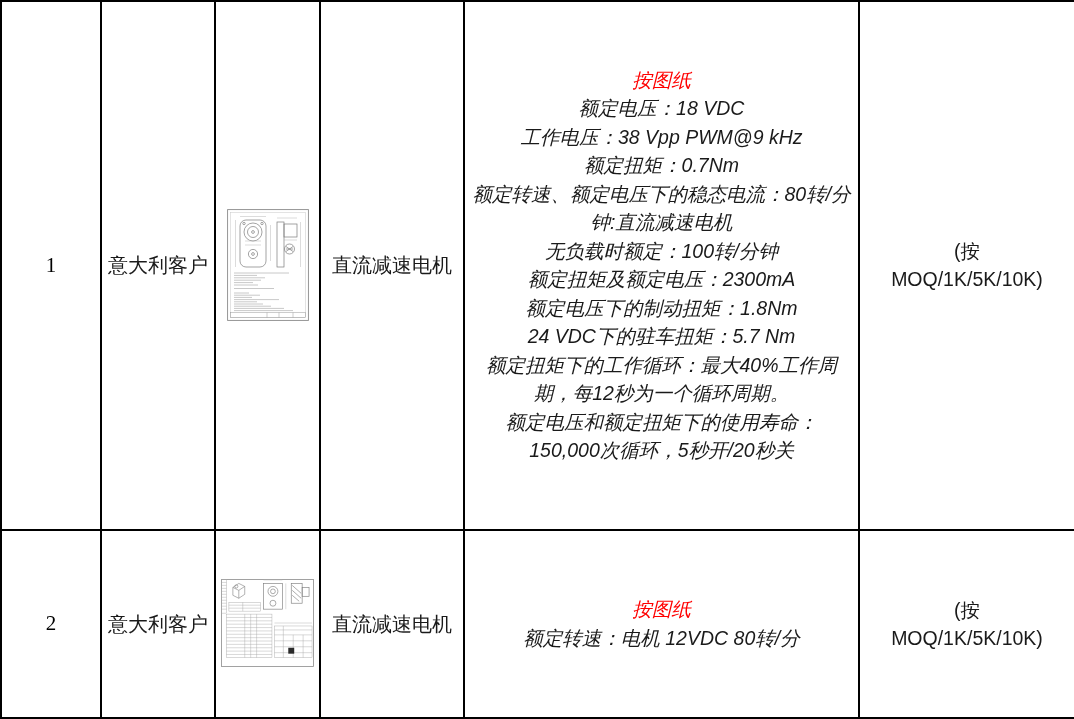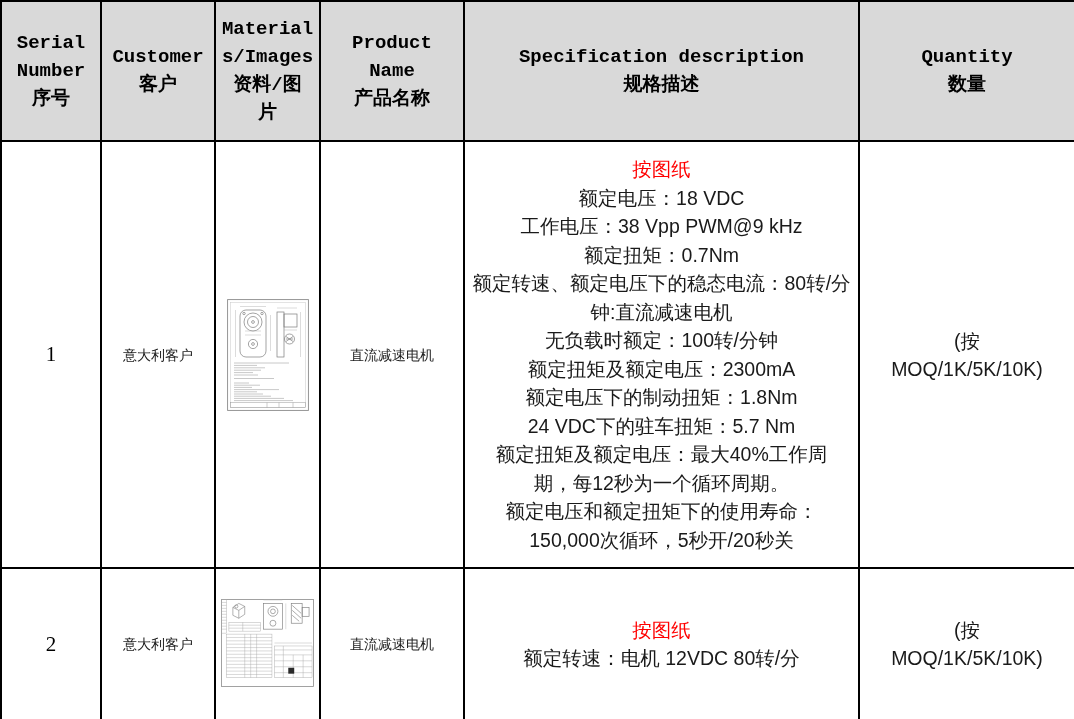--- a/index.html
+++ b/index.html
@@ -48,26 +48,26 @@
     color: #000;
   }
 
   td.serial-cell {
     font-family: "Liberation Serif", "DejaVu Serif", serif;
     font-size: 21px;
     color: #000;
   }
 
   td.customer-cell, td.product-cell {
-    font-size: 14px;
+    font-size: 20px;
     line-height: 26px;
     border-radius: 13px;
   }
 
-  td.spec-cell  { font-size: 19.5px; }
+  td.spec-cell  { font-size: 19.5px; font-style: italic; }
   td.qty-cell   { font-size: 19.5px; }
 
   .lines .line { line-height: 28.5px; white-space: nowrap; }
   td.qty-cell .line { line-height: 28px; }
 
   .thumb-wrap {
     display: flex;
     align-items: center;
     justify-content: center;
   }
@@ -81,38 +81,20 @@
     <colgroup>
       <col class="c-serial">
         <col class="c-customer">
         <col class="c-image">
       <col class="c-product">
         <col class="c-spec">
         <col class="c-qty">
     </colgroup>
 
     <tbody>
-        <tr class="header-row">
-      <td class="header-cell">Serial
-Number
-序号</td>
-      <td class="header-cell">Customer
-客户</td>
-      <td class="header-cell">Material
-s/Images
-资料/图
-片</td>
-      <td class="header-cell">Product
-Name
-产品名称</td>
-      <td class="header-cell">Specification description
-规格描述</td>
-      <td class="header-cell">Quantity
-数量</td>
-    </tr>
 
     <tr class="data-row-1">
       <td class="serial-cell">1</td>
       <td class="customer-cell">意大利客户</td>
       <td class="image-cell">
         <div class="thumb-wrap">
 
           <svg viewBox="0 0 82 112" width="82" height="112" aria-hidden="true">
             <rect x="0.6" y="0.6" width="80.8" height="110.8" fill="#ffffff" stroke="#8a8a8a" stroke-width="0.9"></rect>
             <rect x="3.5" y="3.5" width="75" height="105" fill="none" stroke="#c8c8c8" stroke-width="0.5"></rect>
@@ -187,21 +169,21 @@
               <div class="line" style="color: rgb(255, 0, 0);">按图纸</div>
               <div class="line">额定电压：18 VDC</div>
               <div class="line">工作电压：38 Vpp PWM@9 kHz</div>
               <div class="line">额定扭矩：0.7Nm</div>
               <div class="line">额定转速、额定电压下的稳态电流：80转/分</div>
               <div class="line">钟:直流减速电机</div>
               <div class="line">无负载时额定：100转/分钟</div>
               <div class="line">额定扭矩及额定电压：2300mA</div>
               <div class="line">额定电压下的制动扭矩：1.8Nm</div>
               <div class="line">24 VDC下的驻车扭矩：5.7 Nm</div>
-              <div class="line">额定扭矩及额定电压：最大40%工作周</div>
+              <div class="line">额定扭矩下的工作循环：最大40%工作周</div>
               <div class="line">期，每12秒为一个循环周期。</div>
               <div class="line">额定电压和额定扭矩下的使用寿命：</div>
               <div class="line">150,000次循环，5秒开/20秒关</div>
             </div>
       </td>
       <td class="qty-cell">
         <div class="lines">
               <div class="line">(按</div>
               <div class="line">MOQ/1K/5K/10K)</div>
             </div>

